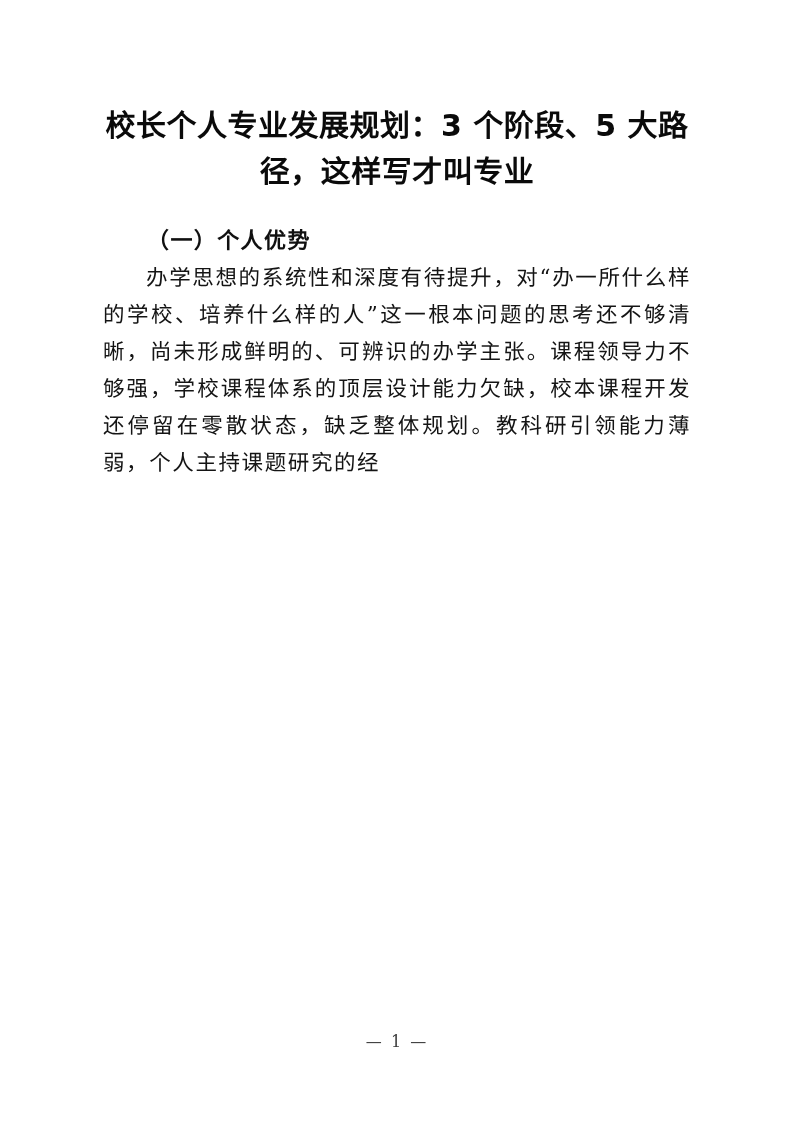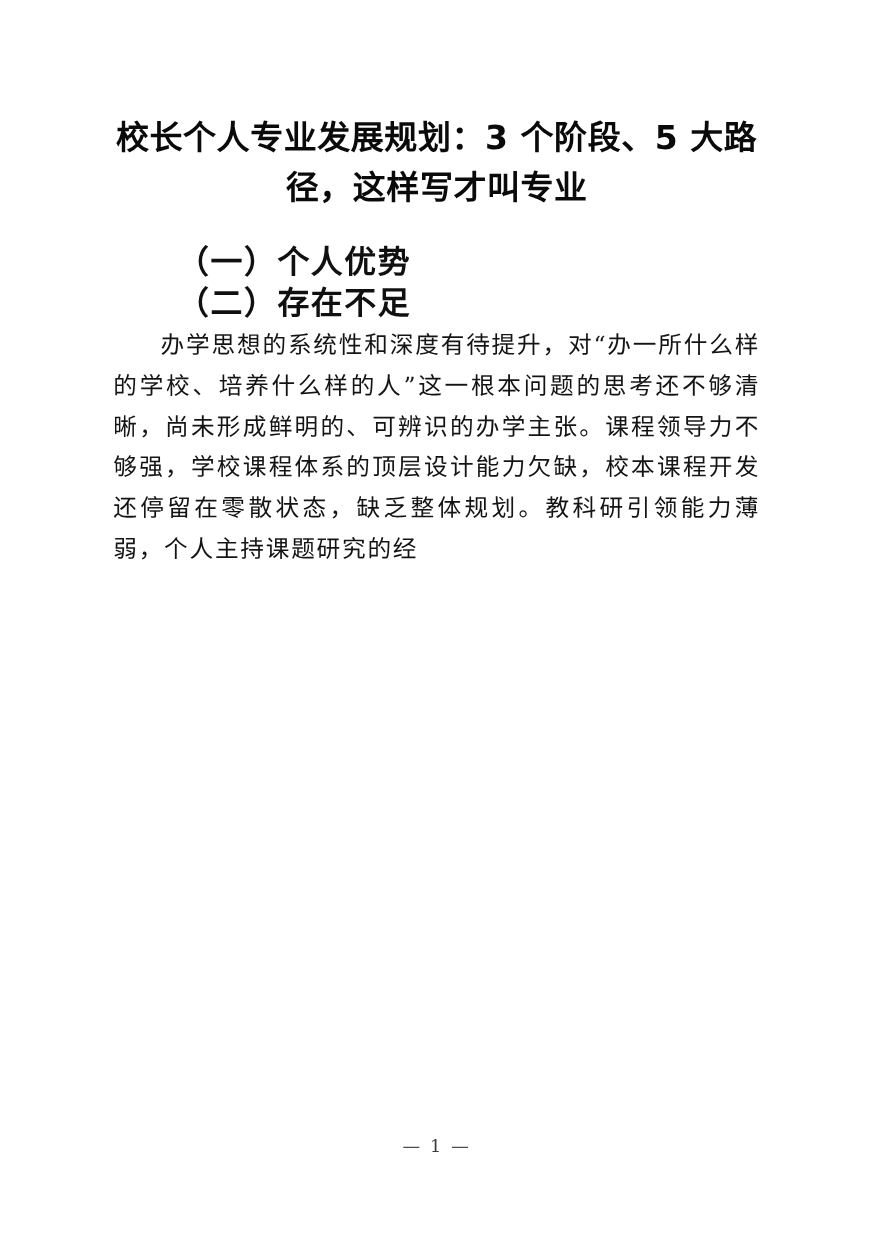--- a/index.html
+++ b/index.html
@@ -79,23 +79,23 @@
     font-size: 21.5px;
     line-height: 37px;
     text-indent: 2em;
     letter-spacing: 1.2px;
     color: #000000;
   }
 
   h3.heading-2 {
     margin: 0;
     padding: 0;
-    font-family: Liberation Mono, monospace;
+    font-family: Liberation Sans, sans-serif;
     font-weight: bold;
-    font-size: 29px;
+    font-size: 22px;
     line-height: 37px;
     text-indent: 2em;
     letter-spacing: 1.4px;
     color: #101010;
   }
 
   
   .page-footer {
     position: absolute;
     left: 0;
@@ -117,21 +117,20 @@
 
     <h1 class="doc-title">校长个人专业发展规划：3 个阶段、5 大路径，这样写才叫专业</h1>
 
     <div class="body-block">
 
 
 
       <h3 class="heading-2">（一）个人优势</h3>
 
 
-      <h3 class="heading-2">（二）存在不足</h3>
 
       <p class="para">办学思想的系统性和深度有待提升，对“办一所什么样的学校、培养什么样的人”这一根本问题的思考还不够清晰，尚未形成鲜明的、可辨识的办学主张。课程领导力不够强，学校课程体系的顶层设计能力欠缺，校本课程开发还停留在零散状态，缺乏整体规划。教科研引领能力薄弱，个人主持课题研究的经</p>
 
     </div>
 
     <div class="page-footer">— 1 —</div>
 
   </div>
 </div>
 

